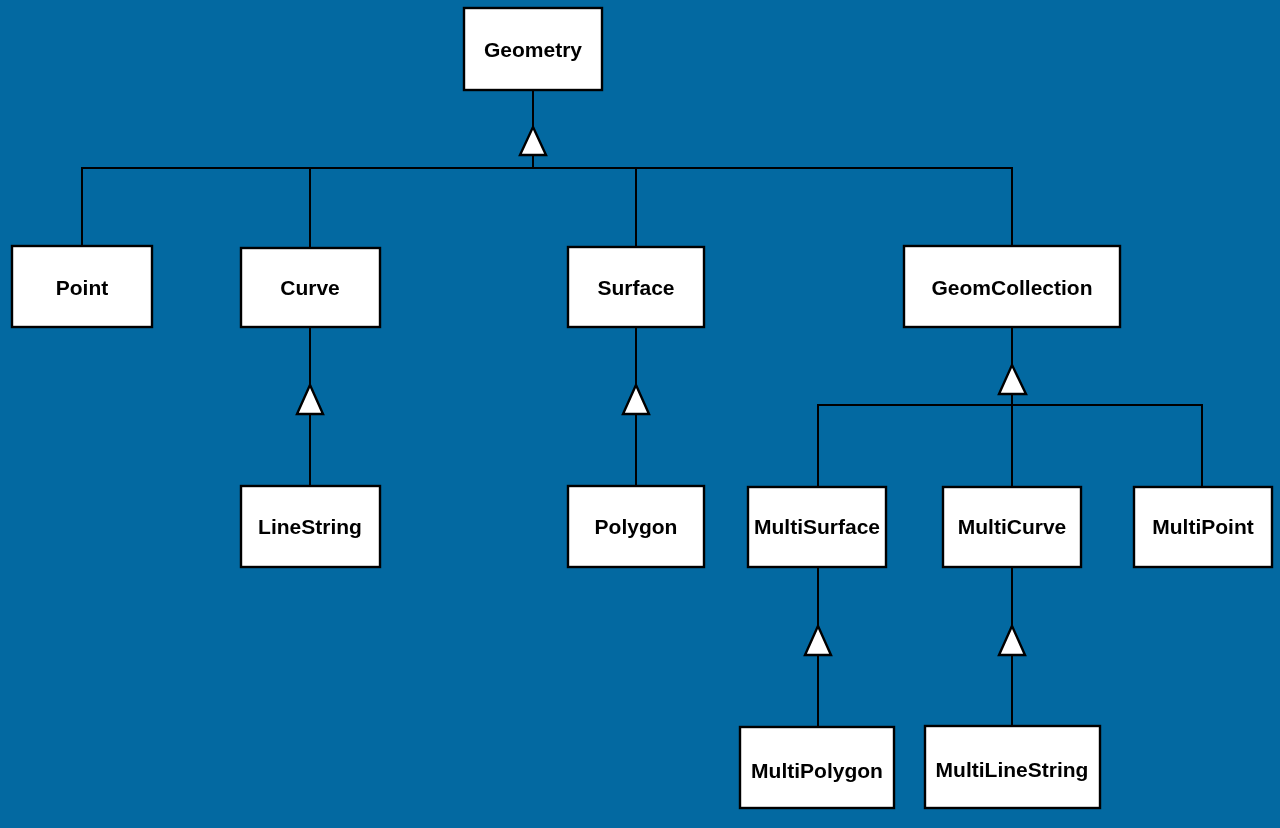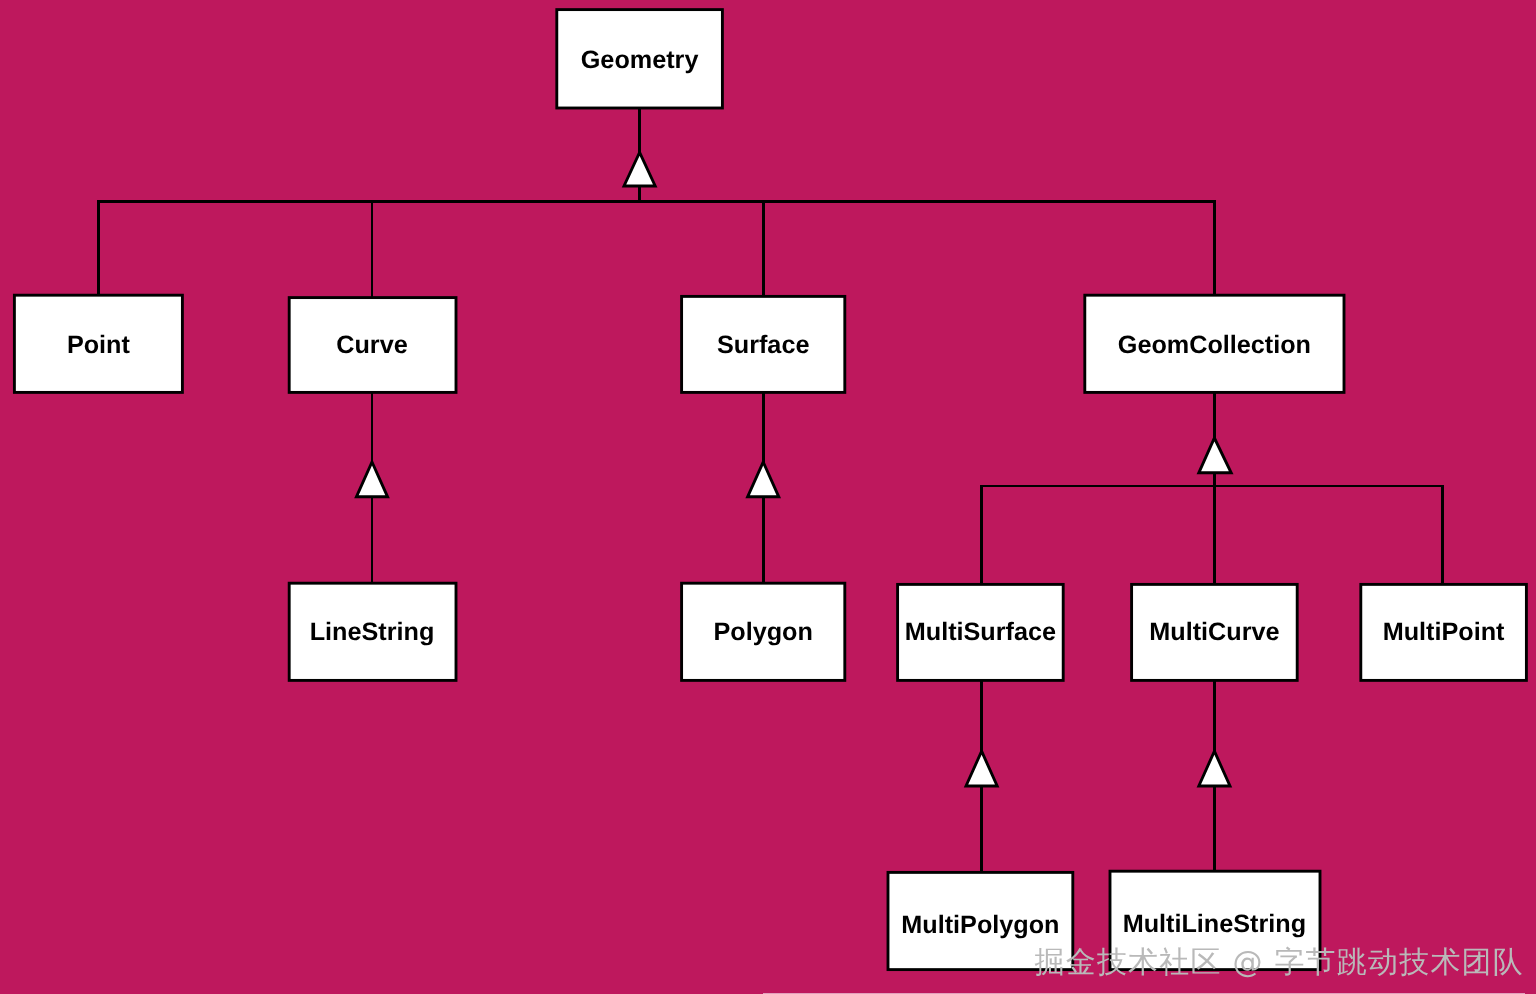--- a/index.html
+++ b/index.html
@@ -7,21 +7,21 @@
     padding: 0;
     background: #ffffff;
   }
   body {
     font-family: "Liberation Sans", sans-serif;
   }
   #diagram-canvas {
     position: relative;
     width: 1280px;
     height: 828px;
-    background: #be185d;
+    background: #0369a1;
     overflow: hidden;
   }
   #uml-svg {
     position: absolute;
     top: 0;
     left: 0;
     width: 1280px;
     height: 828px;
   }
   .uml-box-rect {
@@ -168,15 +168,14 @@
       </g>
 
       <g>
         <rect class="uml-box-rect" x="925" y="726" width="175" height="82"></rect>
         <text class="uml-label" x="1012" y="771">MultiLineString</text>
       </g>
 
     </g>
   </svg>
 
-  <div class="watermark-text">掘金技术社区 @ 字节跳动技术团队</div>
 
 </div>
 
 </body></html>

